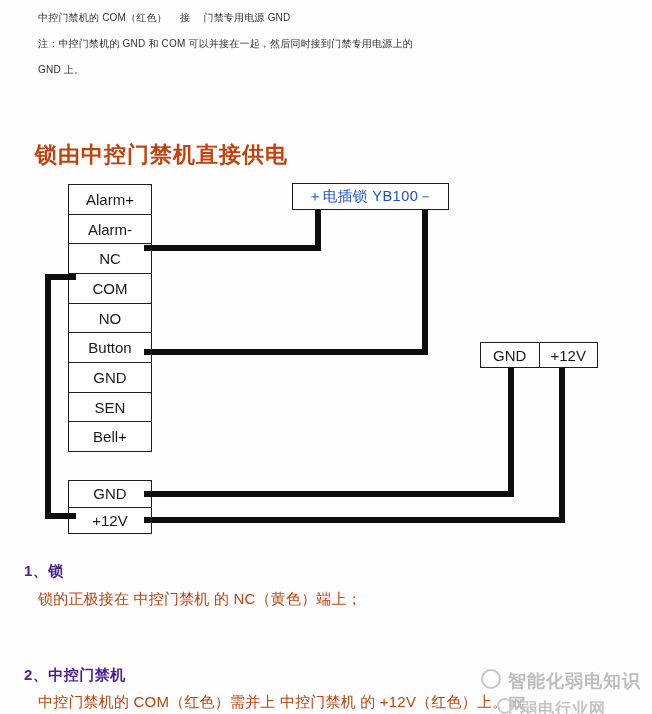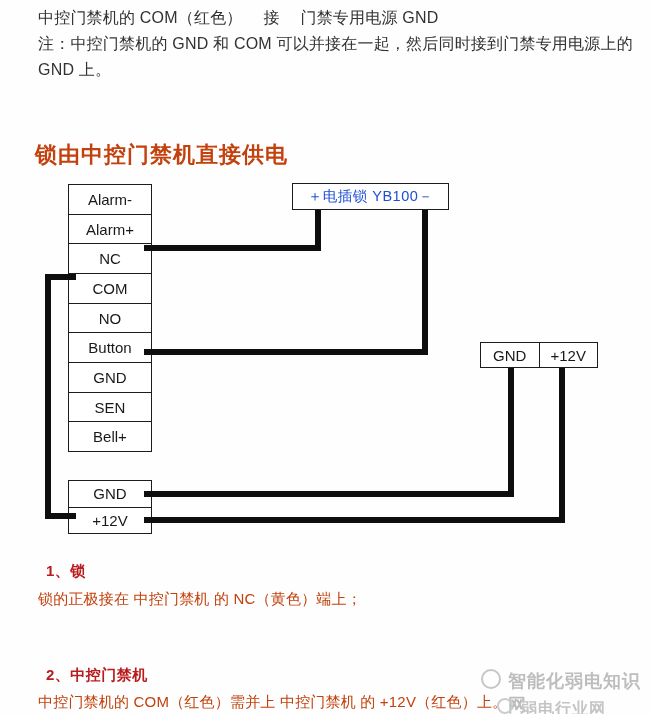--- a/index.html
+++ b/index.html
@@ -1,21 +1,21 @@
 <!DOCTYPE html>
 <html><head>
 <meta charset="utf-8">
 <style>
   html,body{margin:0;padding:0;background:#ffffff;}
   .page{
     position:relative;width:652px;height:714px;background:#fefefe;
     overflow:hidden;font-family:"Liberation Sans",sans-serif;color:#2d2d2d;
   }
   
-  .intro-line{position:absolute;left:38px;font-size:16px;line-height:19px;
+  .intro-line{position:absolute;left:38px;font-size:10px;line-height:19px;
     color:#323232;white-space:pre-wrap;letter-spacing:0.2px;}
   
   .diagram-title{position:absolute;left:35px;top:140px;font-size:22px;
     font-weight:bold;color:#c2410c;letter-spacing:1px;}
   
   .box{position:absolute;background:#ffffff;border:1px solid #1c1c1c;
     box-sizing:border-box;z-index:2;}
   .terminal-block{left:68px;top:184px;width:84px;height:268px;
     display:flex;flex-direction:column;}
   .trow{flex:1;display:flex;align-items:center;justify-content:center;
@@ -29,22 +29,22 @@
     font-size:15px;color:#191919;}
   .pcell + .pcell{border-left:1px solid #1c1c1c;}
   .lower-block{left:68px;top:480px;width:84px;height:54px;
     display:flex;flex-direction:column;}
   .lrow{flex:1;display:flex;align-items:center;justify-content:center;
     font-size:15px;color:#191919;border-bottom:1px solid #1c1c1c;}
   .lrow:last-child{border-bottom:none;}
   
   .wire{position:absolute;background:#0e0e0e;z-index:3;}
   
-  .note-heading{position:absolute;left:46px;font-size:15px;font-weight:bold;
-    color:#b91c1c;letter-spacing:0.5px;}
+  .note-heading{position:absolute;left:24px;font-size:15px;font-weight:bold;
+    color:#4c1d95;letter-spacing:0.5px;}
   .note-line{position:absolute;left:38px;font-size:15px;color:#c2410c;
     white-space:pre-wrap;letter-spacing:0.2px;}
   
   .wm-row1{position:absolute;left:508px;top:669px;font-size:18px;font-weight:bold;
     color:#bdbdbd;letter-spacing:1px;text-shadow:1px 1px 0 #ffffff;}
   .wm-row2{position:absolute;left:521px;top:699px;font-size:16px;font-weight:bold;
     color:#c4c4c4;letter-spacing:1px;text-shadow:1px 1px 0 #ffffff;}
   .wm-logo{position:absolute;left:481px;top:669px;width:20px;height:20px;
     border:2.5px solid #c6c6c6;border-radius:50%;box-sizing:border-box;}
   .wm-logo-sm{position:absolute;left:497px;top:698px;width:16px;height:16px;
@@ -55,22 +55,22 @@
 
 <div class="page">
 
   <div class="intro-line" style="top:8px">中控门禁机的 COM（红色）　 接　 门禁专用电源 GND</div>
   <div class="intro-line" style="top:34px">注：中控门禁机的 GND 和 COM 可以并接在一起，然后同时接到门禁专用电源上的</div>
   <div class="intro-line" style="top:60px">GND 上。</div>
 
   <div class="diagram-title">锁由中控门禁机直接供电</div>
 
   <div class="box terminal-block">
+    <div class="trow">Alarm+</div>
     <div class="trow">Alarm-</div>
-    <div class="trow">Alarm+</div>
     <div class="trow">NC</div>
     <div class="trow">COM</div>
     <div class="trow">NO</div>
     <div class="trow">Button</div>
     <div class="trow">GND</div>
     <div class="trow">SEN</div>
     <div class="trow">Bell+</div>
   </div>
 
   <div class="box lock-box">＋电插锁 YB100－</div>

